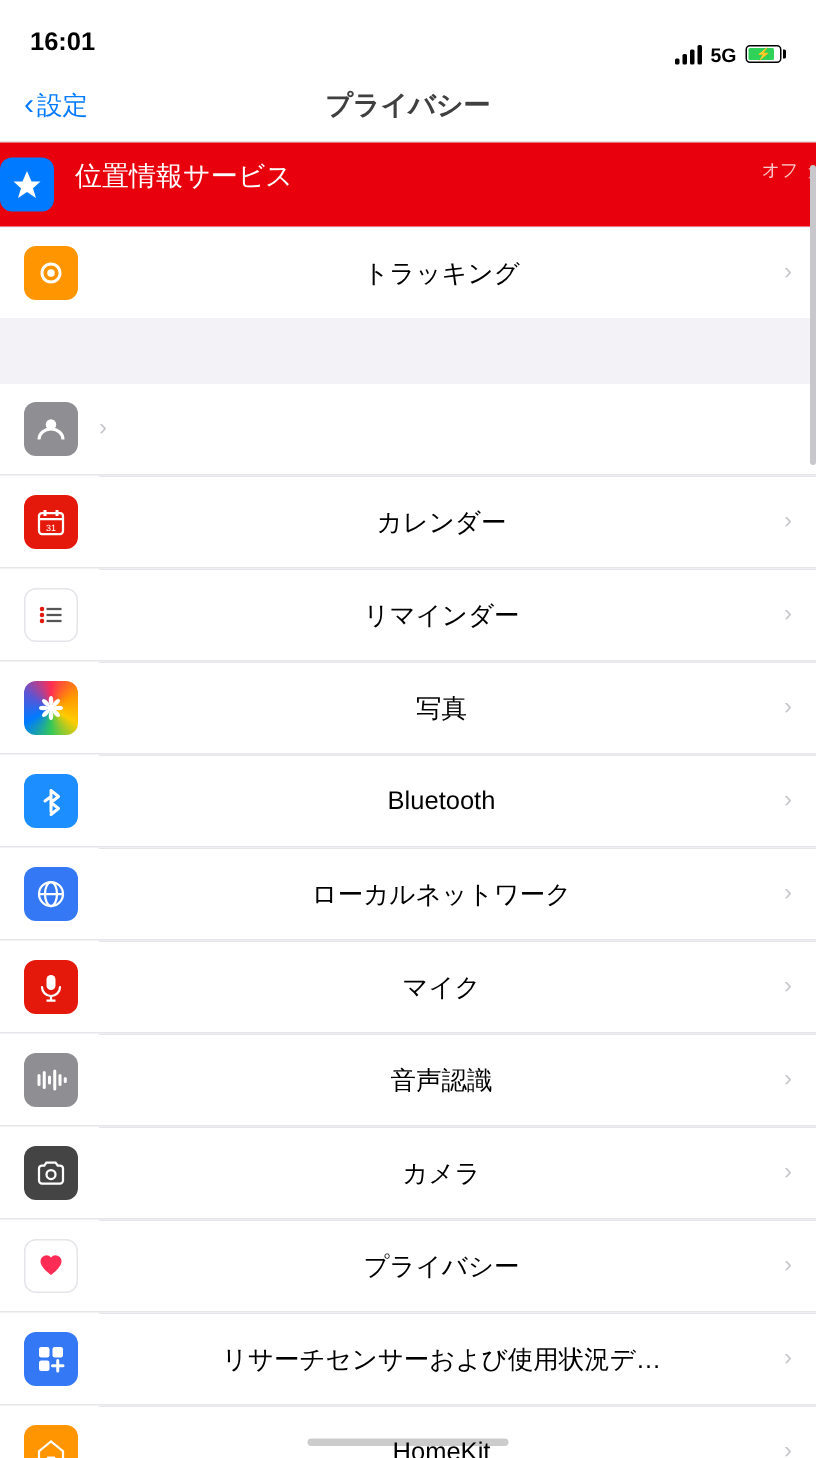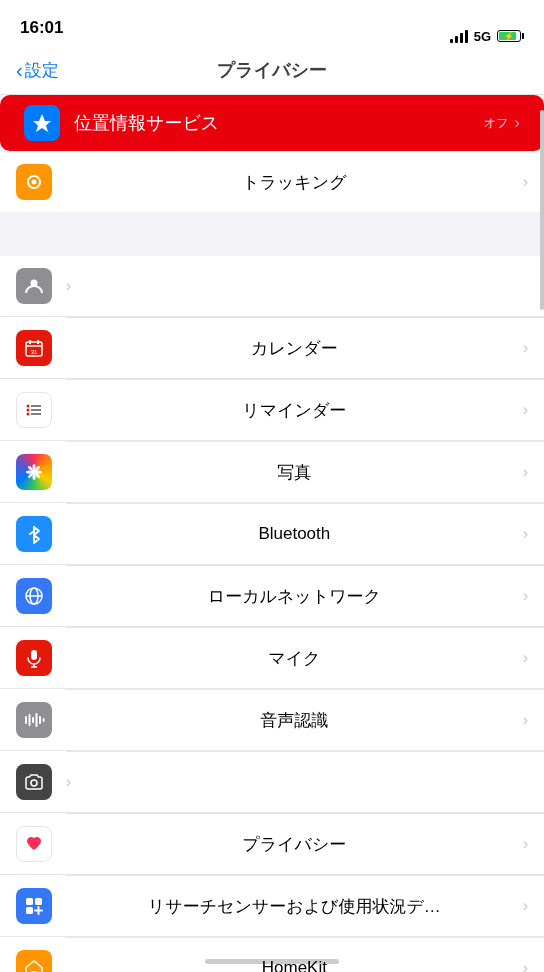--- a/index.html
+++ b/index.html
@@ -132,25 +132,24 @@
       width: 4px;
       height: 200px;
       background: #c7c7cc;
       border-radius: 2px;
     }
 
     
     .highlight-row {
       background: #e8000d;
       display: flex;
-      align-items: center;
-      padding: 10px 24px;
+      align-items: flex-start;
+      padding: 10px 0;
       margin-top: 0;
       position: relative;
-      border-radius: 10px;
     }
     .highlight-row .row-icon {
       width: 36px;
       height: 36px;
       border-radius: 8px;
       background: #007aff;
       display: flex;
       align-items: center;
       justify-content: center;
       margin-right: 14px;
@@ -426,20 +425,21 @@
   </div>
   <div class="section-divider-small"></div>
 
   <div class="settings-row">
     <div class="row-icon" style="background:#444444;">
       <svg width="22" height="22" viewBox="0 0 22 22" fill="none">
         <path d="M3 8c0-1.1.9-2 2-2h1.5l1.5-2h6l1.5 2H17a2 2 0 0 1 2 2v8a2 2 0 0 1-2 2H5a2 2 0 0 1-2-2V8z" fill="none" stroke="white" stroke-width="1.5"></path>
         <circle cx="11" cy="12" r="3" fill="none" stroke="white" stroke-width="1.5"></circle>
       </svg>
     </div>
+    <span class="row-label">カメラ</span>
     <span class="row-chevron">›</span>
   </div>
   <div class="section-divider-small"></div>
 
   <div class="settings-row">
     <div class="row-icon" style="background:#fff; border:1px solid #e5e5ea;">
       <svg width="22" height="22" viewBox="0 0 22 22" fill="none">
         <path d="M11 17s-7-5-7-9a4 4 0 0 1 7-2.7A4 4 0 0 1 18 8c0 4-7 9-7 9z" fill="#ff2d55"></path>
       </svg>
     </div>

